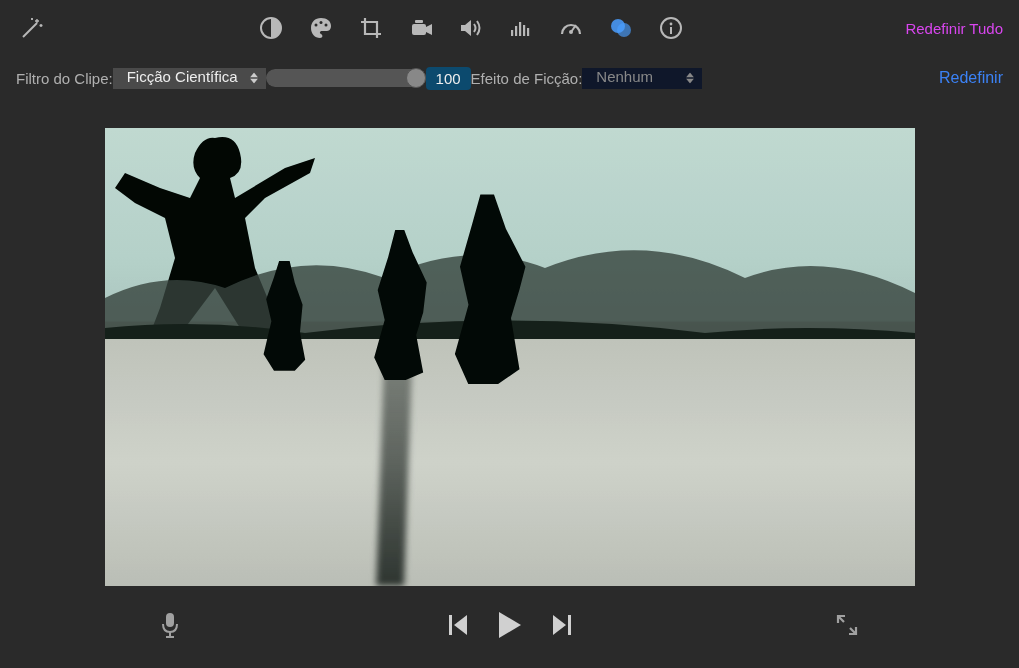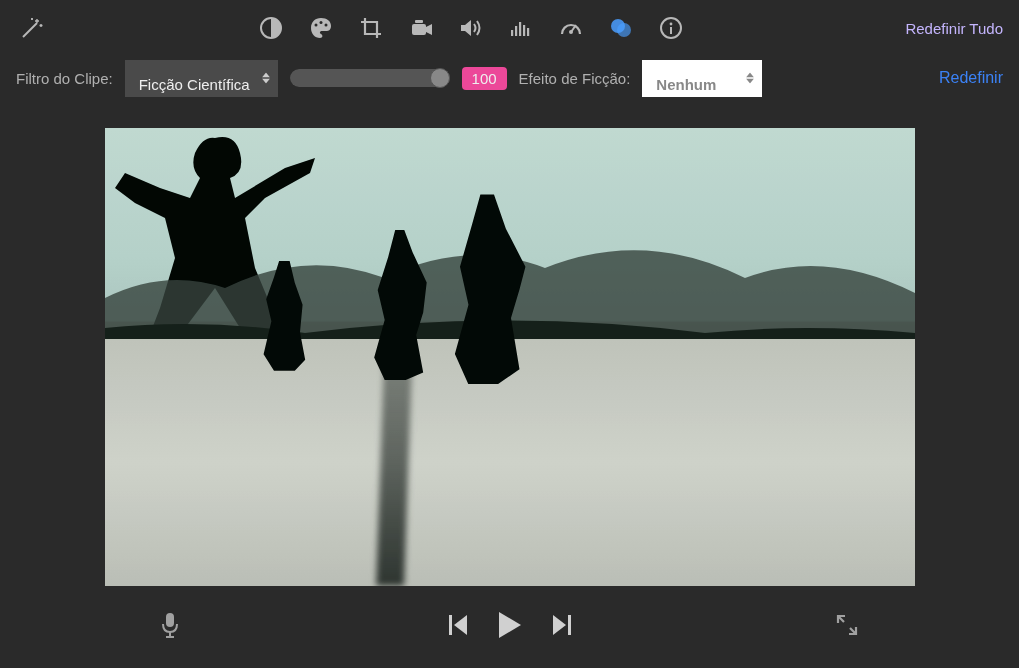--- a/index.html
+++ b/index.html
@@ -36,50 +36,48 @@
   }
   .tool-btn svg { display: block; }
   .wand-btn {
     width: 32px; height: 32px;
     display: flex; align-items: center; justify-content: center;
     cursor: pointer;
     color: #b8b8b8;
   }
   .reset-all {
     margin-left: auto;
-    color: #c4b5fd;
+    color: #d946ef;
     font-size: 15px;
     cursor: pointer;
   }
   .controls-row {
     height: 44px;
     display: flex;
     align-items: center;
     padding: 0 16px;
-    gap: 12px;
     font-size: 15px;
   }
   .label { color: #b0b0b0; }
   .dropdown {
     background: #4a4a4a;
     border-radius: 0;
-    padding: 16px 28px 4px 14px;
+    padding: 0 28px 4px 14px;
     color: #eee;
     cursor: pointer;
     position: relative;
     font-size: 15px;
     min-width: 150px;
     display: flex;
     align-items: center;
   }
   .dropdown.placeholder-style {
-    background: #ffffff;
+    background: #0f172a;
     color: #888;
     min-width: 120px;
-    font-weight: bold;
   }
   .dropdown::after {
     content: "";
   }
   .chev-pair {
     position: absolute;
     right: 8px;
     top: 50%;
     transform: translateY(-50%);
     display: flex;
@@ -105,21 +103,21 @@
   .slider-knob {
     position: absolute;
     right: 0;
     top: -1px;
     width: 20px; height: 20px;
     background: #888;
     border-radius: 50%;
     border: 1px solid #555;
   }
   .value-box {
-    background: #ec4899;
+    background: #0c4a6e;
     border-radius: 4px;
     padding: 3px 10px;
     color: #eee;
     min-width: 44px;
     text-align: center;
     font-size: 15px;
   }
   .reset-btn {
     margin-left: auto;
     color: #3b82f6;

